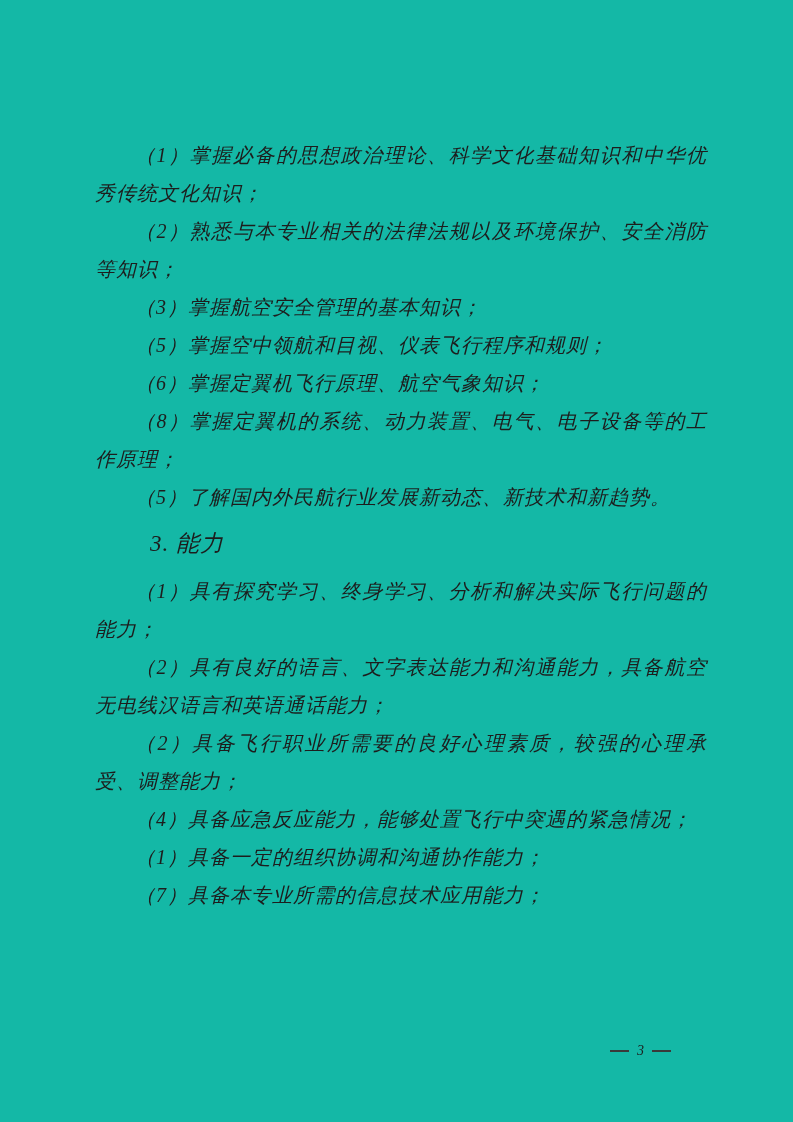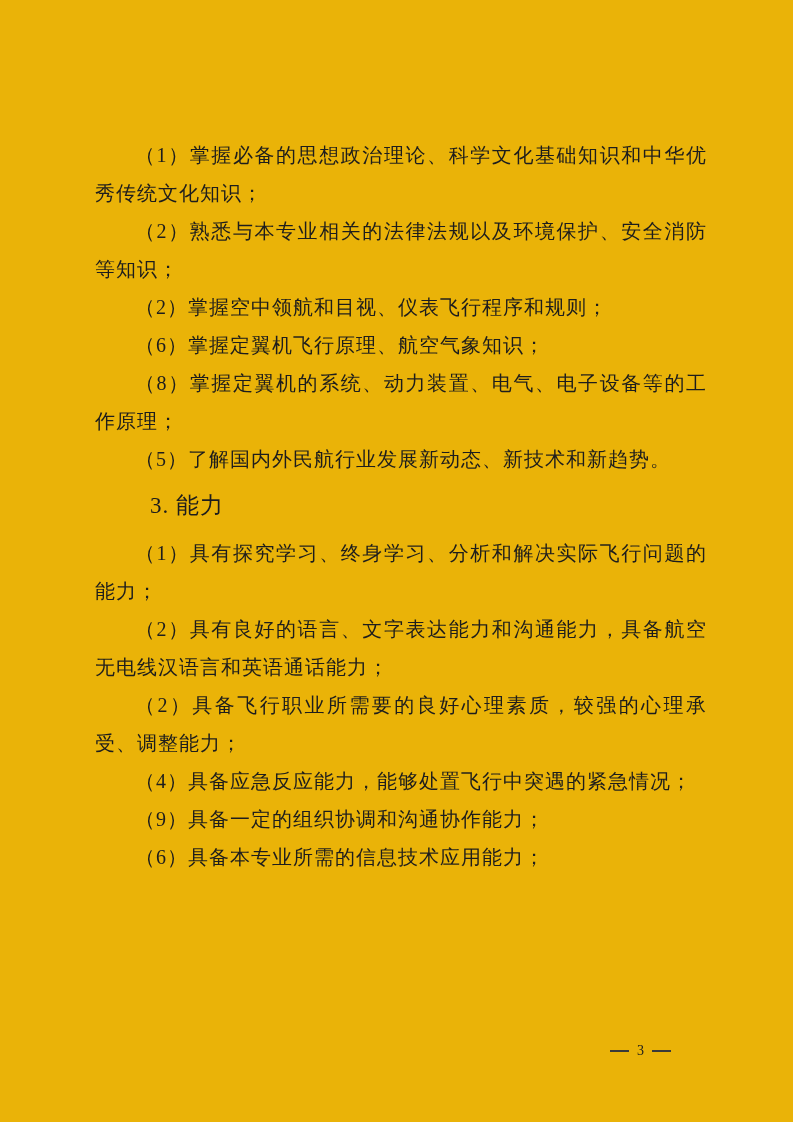--- a/index.html
+++ b/index.html
@@ -4,23 +4,24 @@
 <style>
   html, body {
     margin: 0;
     padding: 0;
     background: #ffffff;
   }
   .page {
     position: relative;
     width: 793px;
     height: 1122px;
-    background: #eab308;
+    background: #14b8a6;
     overflow: hidden;
     font-family: "Liberation Serif", "DejaVu Serif", serif;
+    font-style: italic;
   }
   .doc-content {
     position: absolute;
     left: 95px;
     top: 136px;
     width: 612px;
     color: #1d1d1d;
   }
   .para {
     margin: 0;
@@ -62,31 +63,32 @@
   }
 </style>
 </head>
 <body>
 
 <div class="page">
 
   <div class="doc-content">
     <p class="para">（1）掌握必备的思想政治理论、科学文化基础知识和中华优秀传统文化知识；</p>
     <p class="para">（2）熟悉与本专业相关的法律法规以及环境保护、安全消防等知识；</p>
-    <p class="para">（2）掌握空中领航和目视、仪表飞行程序和规则；</p>
+    <p class="para">（3）掌握航空安全管理的基本知识；</p>
+    <p class="para">（5）掌握空中领航和目视、仪表飞行程序和规则；</p>
     <p class="para">（6）掌握定翼机飞行原理、航空气象知识；</p>
     <p class="para">（8）掌握定翼机的系统、动力装置、电气、电子设备等的工作原理；</p>
     <p class="para">（5）了解国内外民航行业发展新动态、新技术和新趋势。</p>
     <p class="section-heading">3. 能力</p>
     <p class="para">（1）具有探究学习、终身学习、分析和解决实际飞行问题的能力；</p>
     <p class="para">（2）具有良好的语言、文字表达能力和沟通能力，具备航空无电线汉语言和英语通话能力；</p>
     <p class="para">（2）具备飞行职业所需要的良好心理素质，较强的心理承受、调整能力；</p>
     <p class="para">（4）具备应急反应能力，能够处置飞行中突遇的紧急情况；</p>
-    <p class="para">（9）具备一定的组织协调和沟通协作能力；</p>
-    <p class="para">（6）具备本专业所需的信息技术应用能力；</p>
+    <p class="para">（1）具备一定的组织协调和沟通协作能力；</p>
+    <p class="para">（7）具备本专业所需的信息技术应用能力；</p>
   </div>
 
   <div class="footer">
     <span class="dash"></span>
     <span class="page-num">3</span>
     <span class="dash"></span>
   </div>
 
 </div>
 

